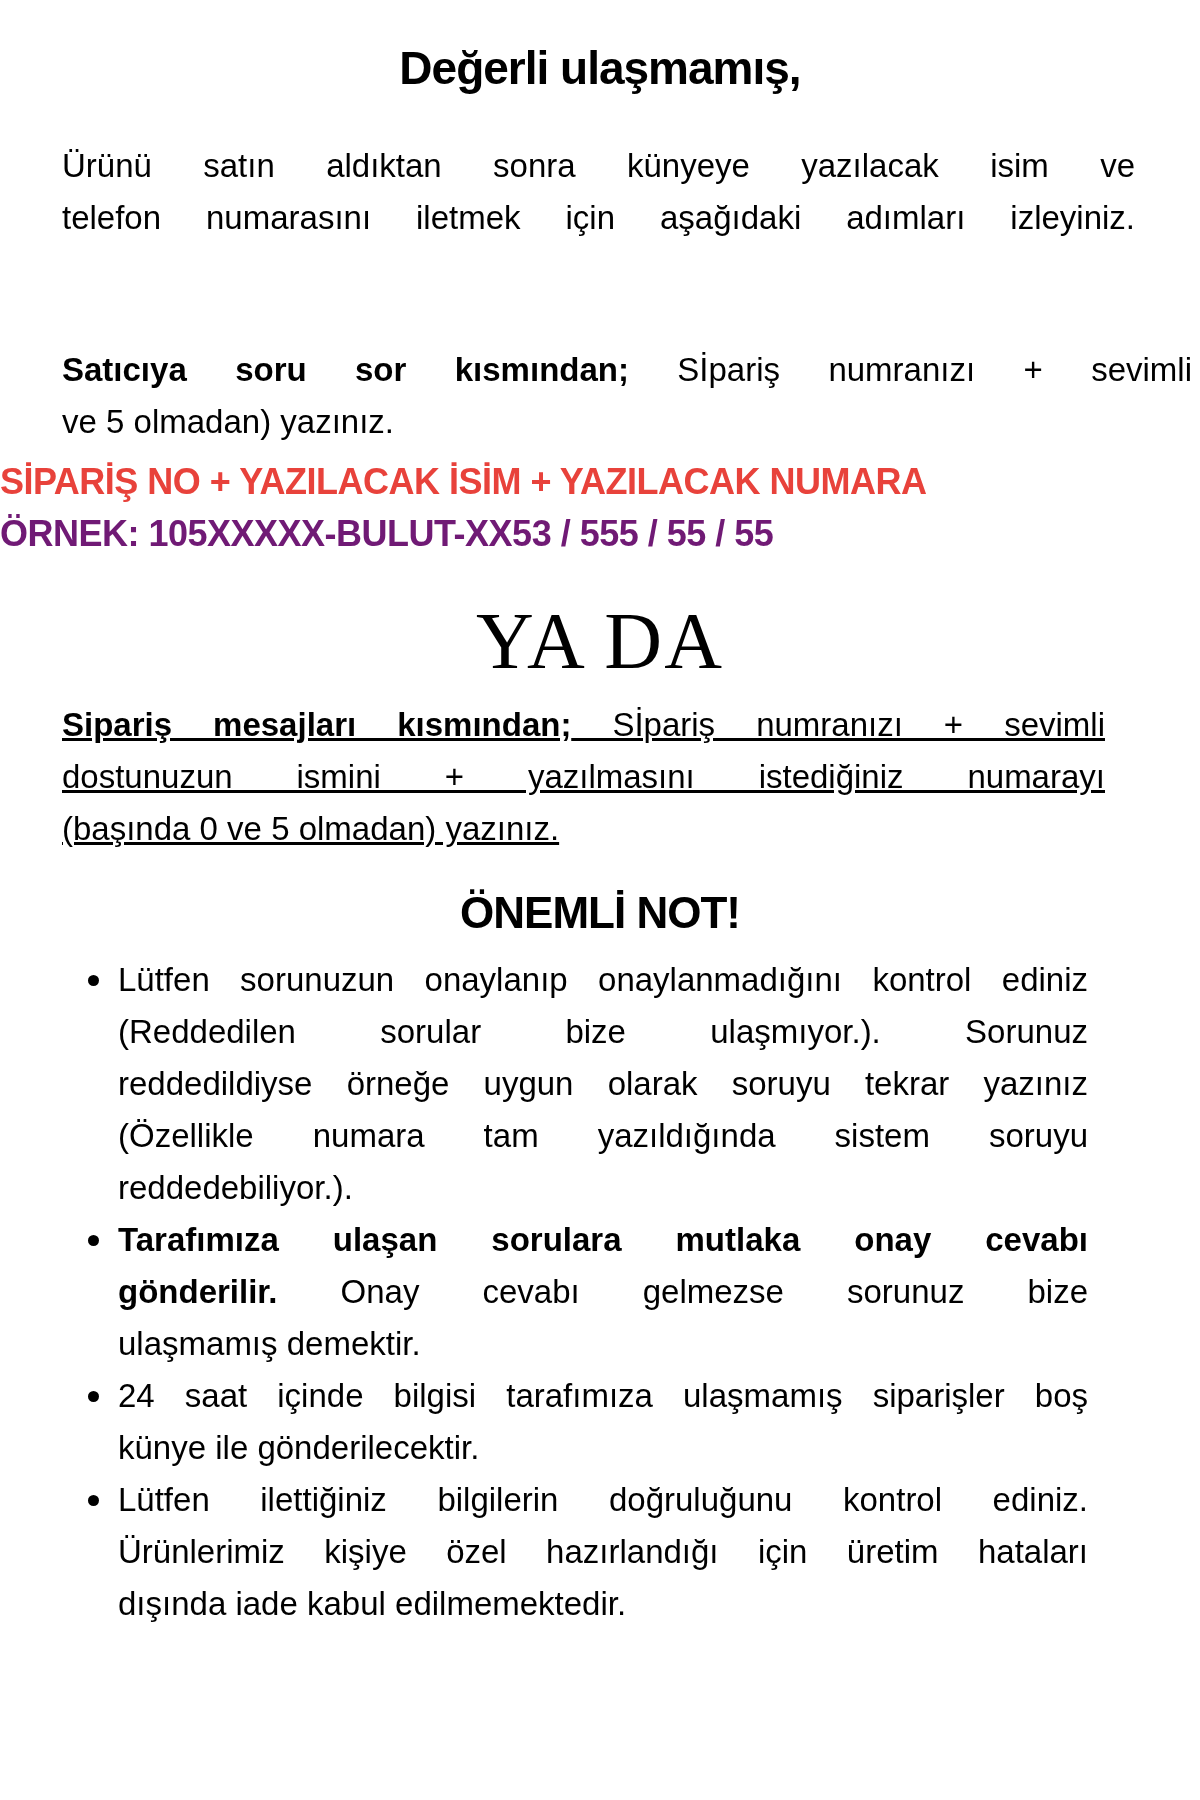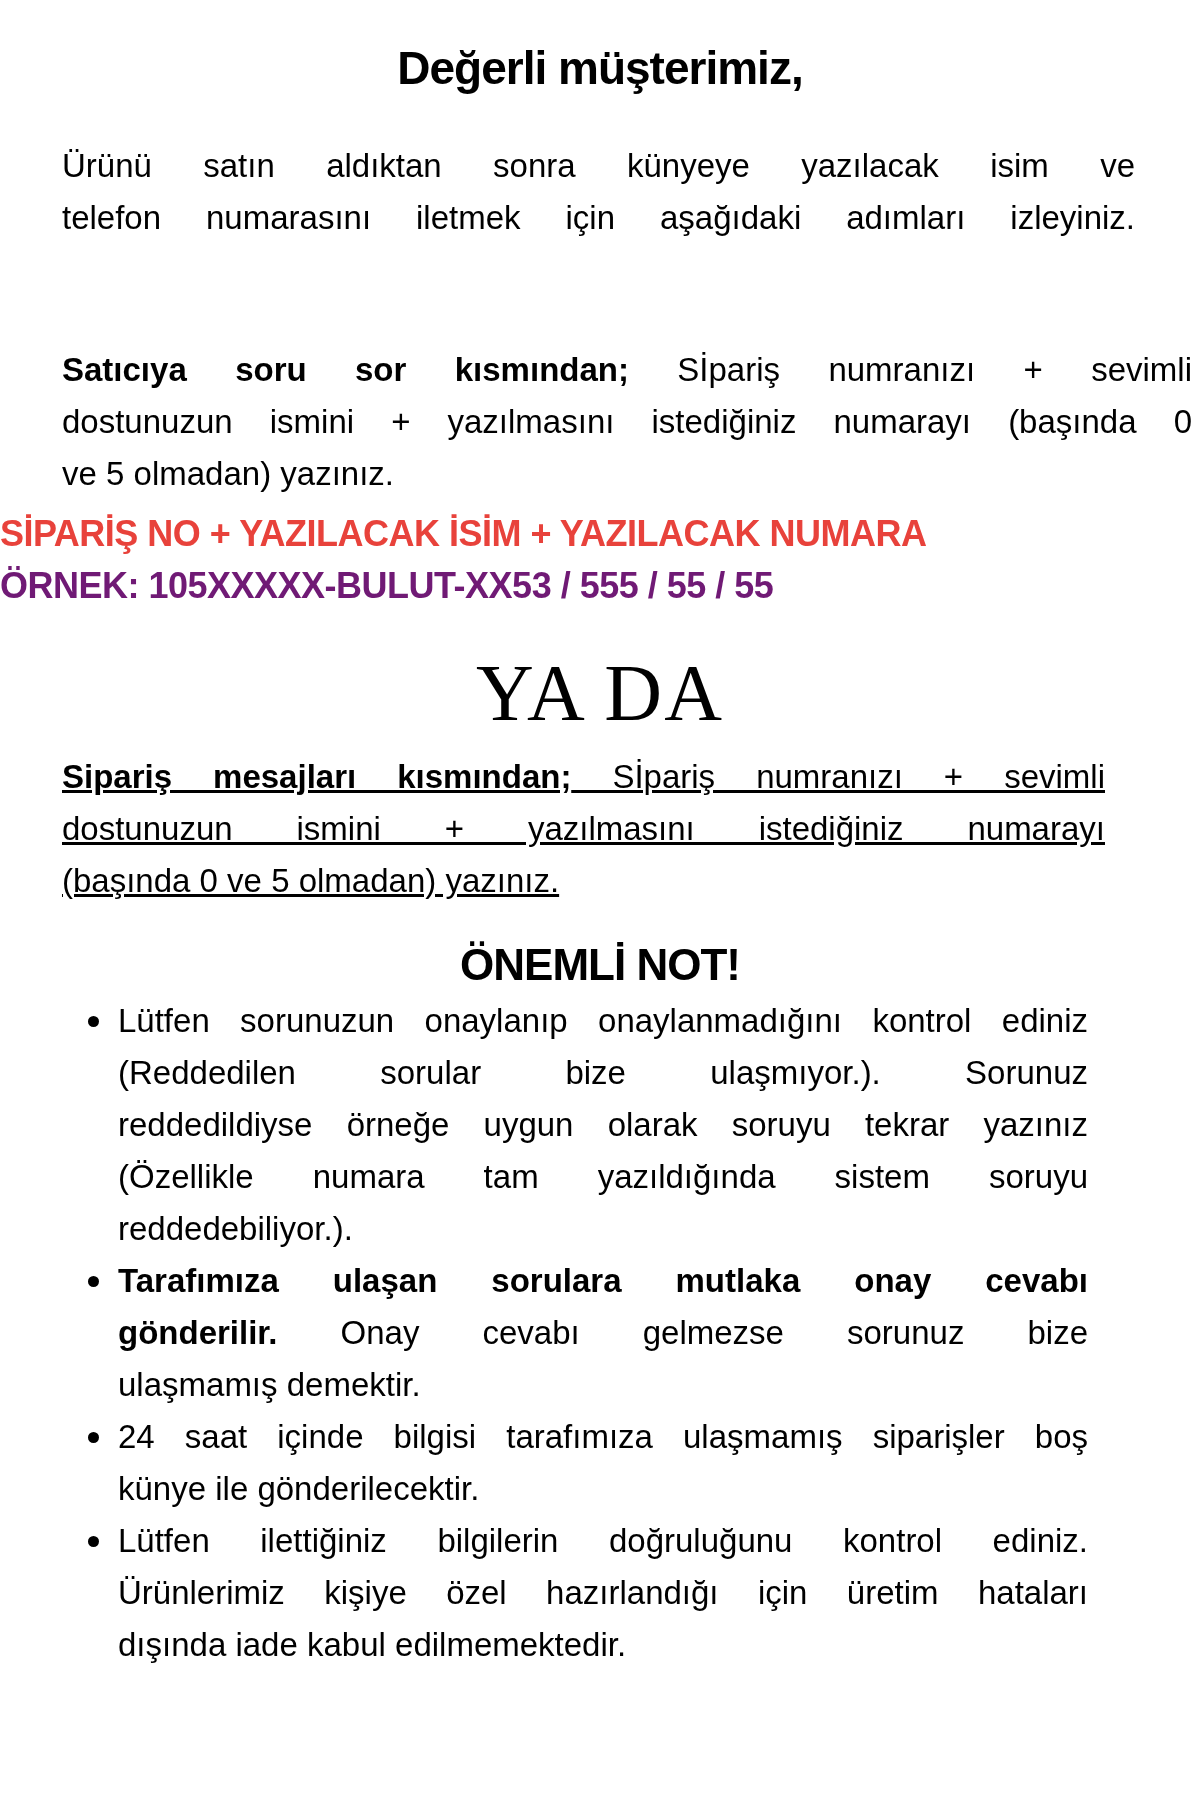--- a/index.html
+++ b/index.html
@@ -54,44 +54,43 @@
   
   .onemli {
     margin-top: 30px;
     font-size: 44px; font-weight: bold;
     line-height: 56px;
     text-align: center;
     letter-spacing: -1px;
   }
 
   
-  .bullets { margin-top: 2px; padding: 0 112px 0 62px; }
+  .bullets { margin-top: 13px; padding: 0 112px 0 62px; }
   .bullet-item { position: relative; padding-left: 56px; font-size: 33px; line-height: 52px; }
   .dot {
     position: absolute; left: 26px; top: 21px;
     width: 11px; height: 11px; border-radius: 50%;
     background: #000;
   }
   b { font-weight: bold; }
 </style>
 </head>
 <body>
 
 <div class="page">
 
-  <div class="title">Değerli müşterimiz,</div>
+  <div class="title">Değerli ulaşmamış,</div>
 
   <div class="para para1">
       <div class="ln"><span>Ürünü satın aldıktan sonra künyeye yazılacak isim ve</span></div>
       <div class="ln"><span>telefon numarasını iletmek için aşağıdaki adımları izleyiniz.</span></div>
     </div>
 
   <div class="para para2">
       <div class="ln"><b>Satıcıya soru sor kısmından;</b><span> Sİpariş numranızı + sevimli</span></div>
-      <div class="ln"><span>dostunuzun ismini + yazılmasını istediğiniz numarayı (başında 0</span></div>
       <div class="ln ln-last"><span>ve 5 olmadan) yazınız.</span></div>
     </div>
 
   <div class="redblock redblock1">
     <div class="redline" style="color: rgb(232, 66, 59);">SİPARİŞ NO + YAZILACAK İSİM + YAZILACAK NUMARA</div>
     <div class="redline" style="color: #701a75;">ÖRNEK: 105XXXXX-BULUT-XX53 / 555 / 55 / 55</div>
   </div>
 
   <div class="yada">YA DA</div>
 

